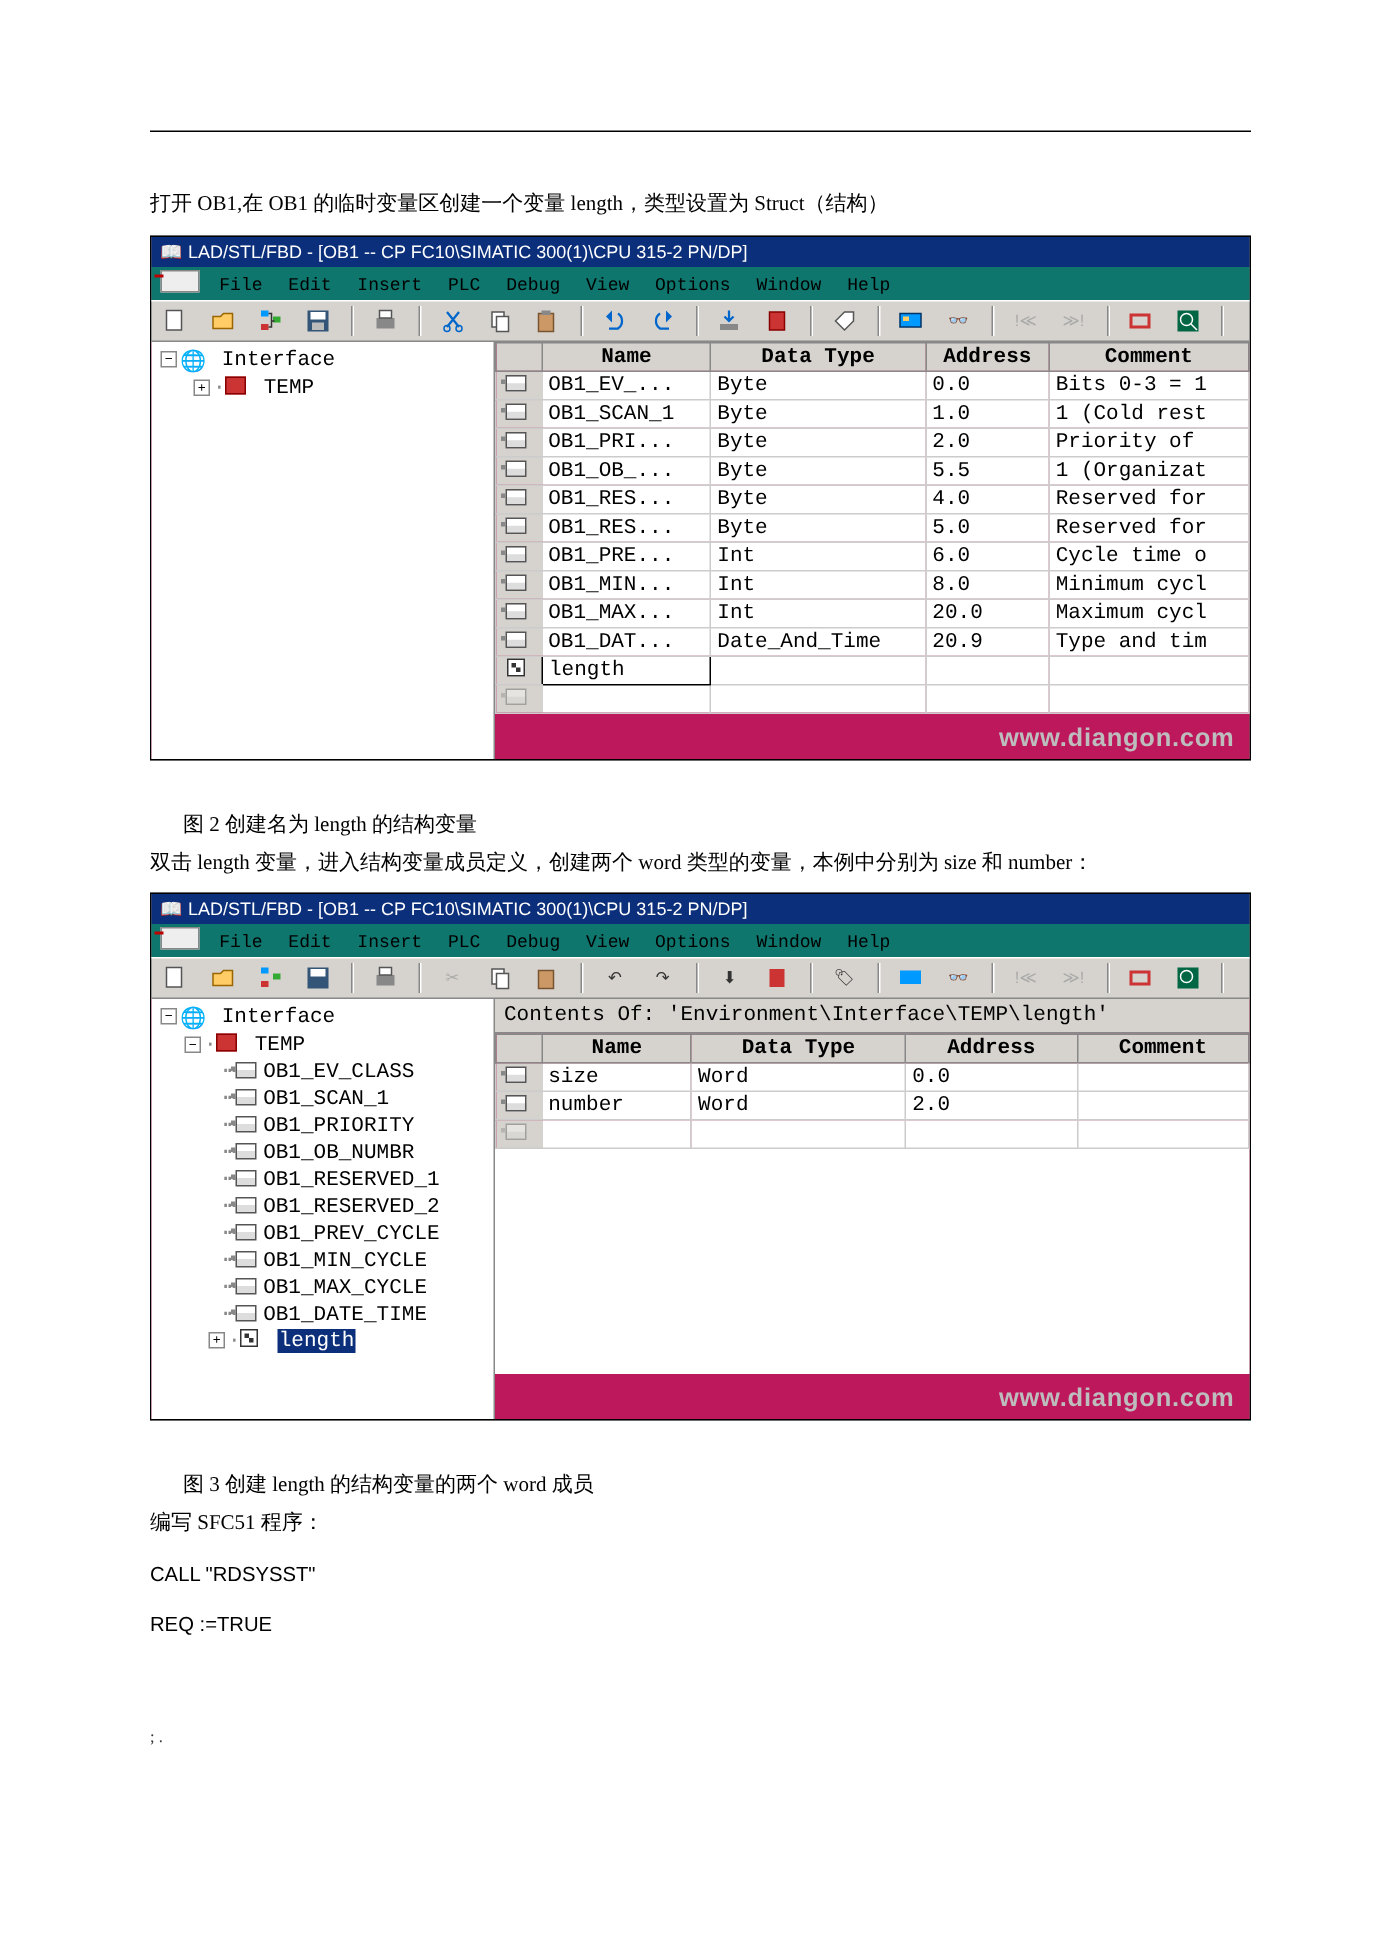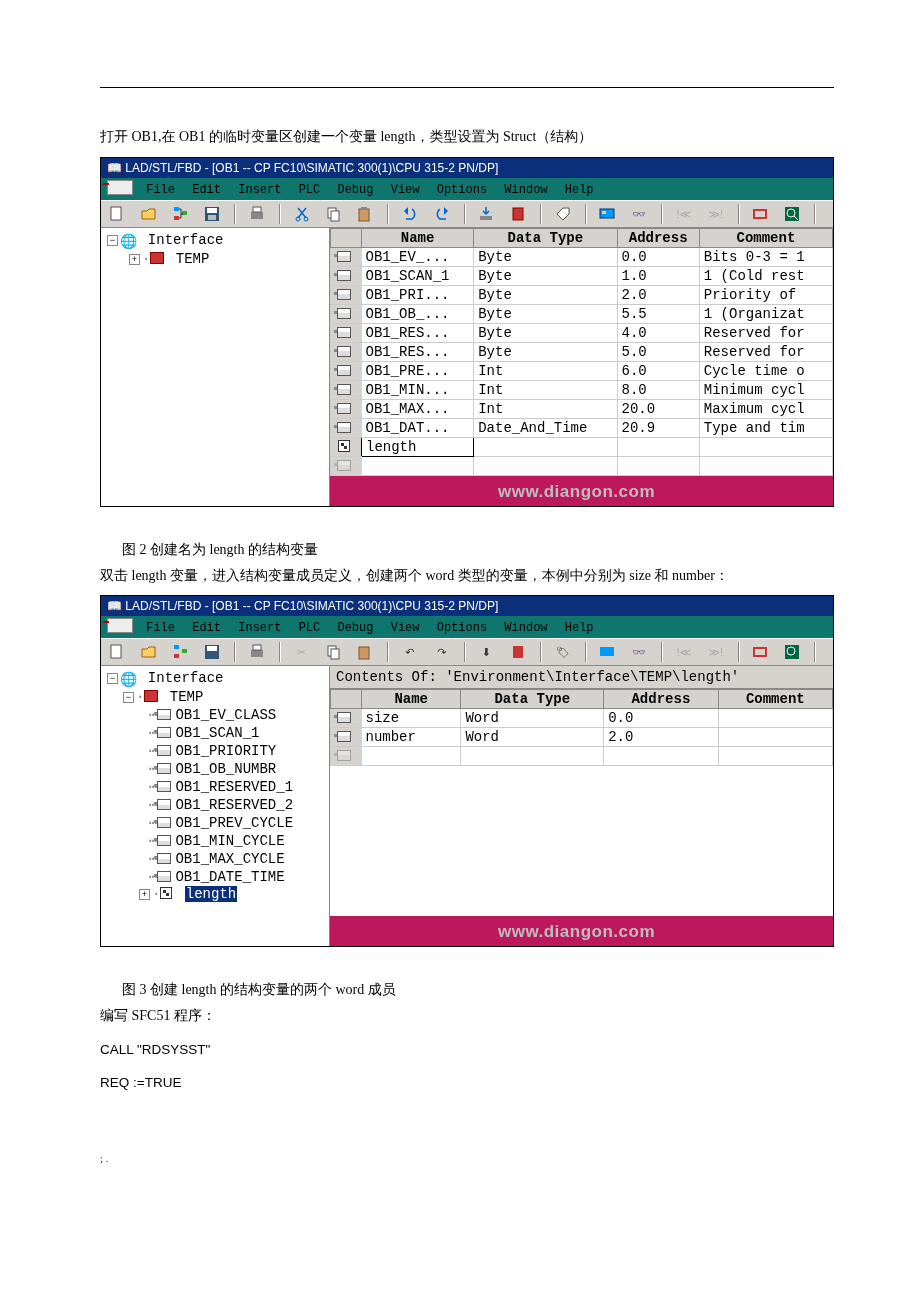--- a/index.html
+++ b/index.html
@@ -32,21 +32,21 @@
 .contents{background:#d6d3ce;padding:3px 6px;border-bottom:1px solid #888;font-family:"Courier New",monospace;font-size:14px;white-space:nowrap;overflow:hidden}
 table.vars{border-collapse:collapse;width:100%;font-family:"Courier New",monospace;font-size:14px}
 table.vars th{background:#d6d3ce;border:1px solid #888;text-align:center;padding:1px 4px;font-weight:bold;font-family:"Courier New",monospace}
 table.vars td{border:1px solid #ccc;padding:1px 4px;background:#fff;white-space:nowrap}
 table.vars td.ic{width:18px;text-align:center;border-right:0;background:#d6d3ce;padding:1px 2px}
 table.vars td.nm{border-left:0}
 .rowsel td{background:#0b2f7a;color:#fff}
 .rowsel td.ic{background:#d6d3ce;color:#000}
 .rowsel td.nm{background:#fff;color:#000}
 .empty td{height:16px}
-.wm{color:#bdbdbd;font-family:Arial,sans-serif;font-weight:bold;font-size:17px;text-align:center;padding:6px 10px 4px 0;letter-spacing:.5px}
+.wm{color:#bdbdbd;font-family:Arial,sans-serif;font-weight:bold;font-size:17px;text-align:right;padding:6px 10px 4px 0;letter-spacing:.5px}
 .caption{margin:34px 0 4px 22px;font-size:14px}
 .code{font-family:Verdana,Arial,sans-serif;font-size:13.5px;margin:6px 0 0 0;line-height:2}
 .footer-dot{margin-top:56px;font-size:11px;color:#333}
 </style>
 </head>
 <body>
 
 <div class="page">
 <div class="hr-top"></div>
 

